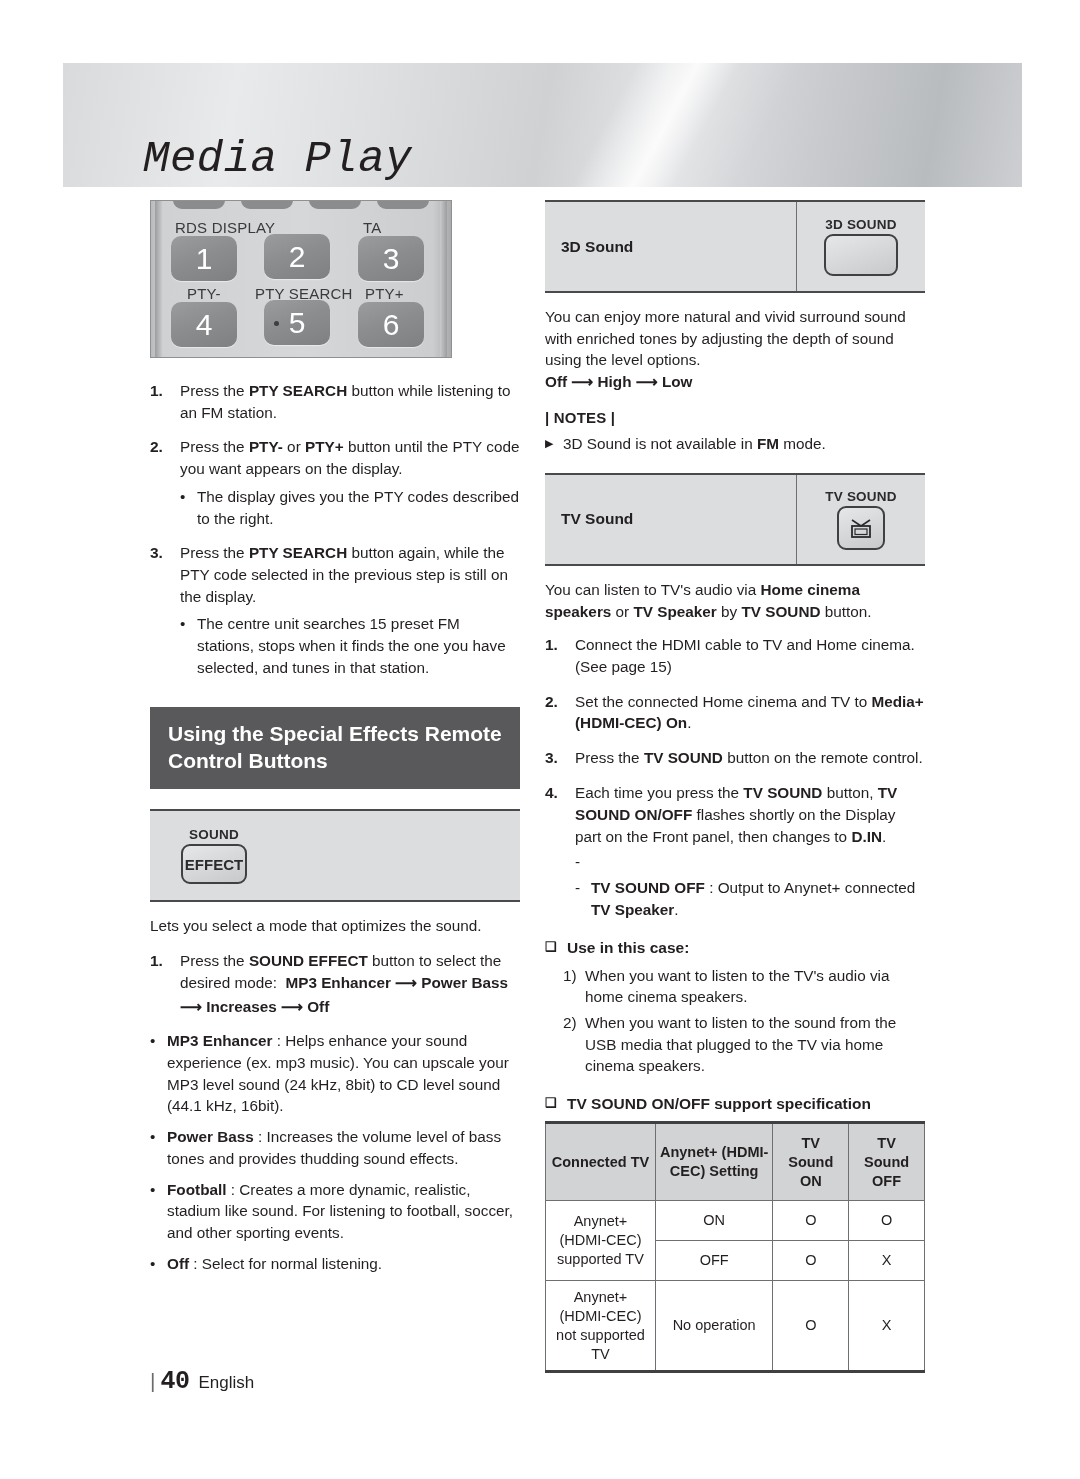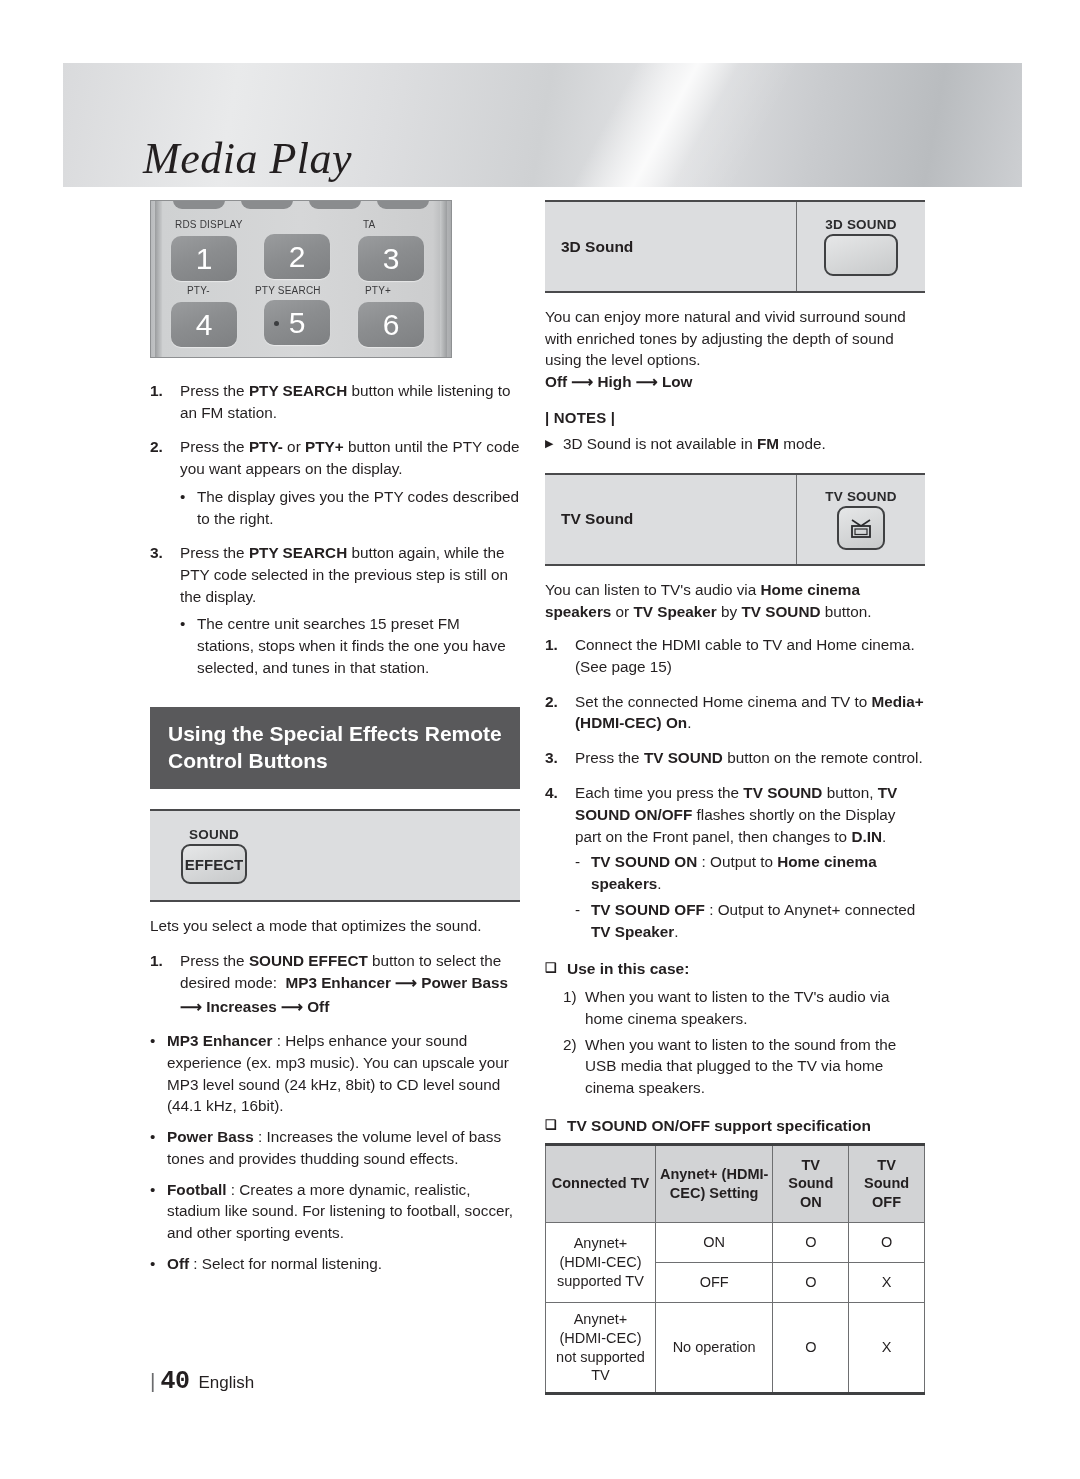--- a/index.html
+++ b/index.html
@@ -27,21 +27,21 @@
         #cfd1d3 50%, #e3e4e6 62%, #c9cbce 78%,
         #b9bcbf 90%, #cdcfd2 100%);
   }
   .banner-title {
     position: absolute; left: 80px; bottom: 3px;
     font-size: 44px;
     font-style: italic;
     font-weight: 400;
     letter-spacing: 0.5px;
     color: #231f20;
-    font-family: Liberation Serif, serif;
+    font-family: Liberation Mono, monospace;
   }
 
   
   .col-left  { position: absolute; left: 150px; top: 200px; width: 370px; }
   .col-right { position: absolute; left: 545px; top: 200px; width: 380px; }
 
   
   .remote {
     width: 302px; height: 158px;
     background: linear-gradient(90deg,#b9bbbd 0%, #cfd1d2 4%, #d6d7d8 50%, #cccdce 94%, #a9abad 100%);
@@ -55,21 +55,21 @@
     background: linear-gradient(90deg,#9b9d9f,#c8cacb);
   }
   .remote .edge-l { left: 4px; }
   .remote .edge-r { right: 4px; background: linear-gradient(270deg,#9b9d9f,#c8cacb); }
   .remote .top-keys { position: absolute; top: -12px; left: 22px; right: 22px; display: flex; justify-content: space-between; }
   .remote .top-keys i {
     display: block; width: 52px; height: 20px;
     background: #8a8c8e; border-radius: 9px;
   }
   .key-label {
-    position: absolute; font-size: 10px; color: #3a3a3c;
+    position: absolute; font-size: 15px; color: #3a3a3c;
     letter-spacing: 0.2px; white-space: nowrap;
   }
   .numkey {
     position: absolute;
     width: 66px; height: 45px;
     border-radius: 10px;
     background: linear-gradient(160deg,#9a9c9e 0%,#8b8d8f 45%,#7e8082 100%);
     color: #ffffff;
     font-size: 30px;
     display: flex; align-items: center; justify-content: center;
@@ -342,21 +342,20 @@
     <div class="num-item">
       <span class="n">3.</span>
       <span class="tx">Press the <b>TV SOUND</b> button on the remote control.</span>
     </div>
     <div class="num-item" style="margin-bottom:4px;">
       <span class="n">4.</span>
       <span class="tx">Each time you press the <b>TV SOUND</b> button, <b>TV SOUND ON/OFF</b> flashes shortly on the Display part on the Front panel, then changes to <b>D.IN</b>.</span>
     </div>
     <div class="dash-row">
       <span class="b">-</span>
-      <span><b>TV SOUND ON</b> : Output to <b>Home cinema speakers</b>.</span>
     </div>
     <div class="dash-row">
       <span class="b">-</span>
       <span><b>TV SOUND OFF</b> : Output to Anynet+ connected <b>TV Speaker</b>.</span>
     </div>
   </div>
 
   <div class="sq-head">
     <span class="b">❑</span>
     <span>Use in this case:</span>

